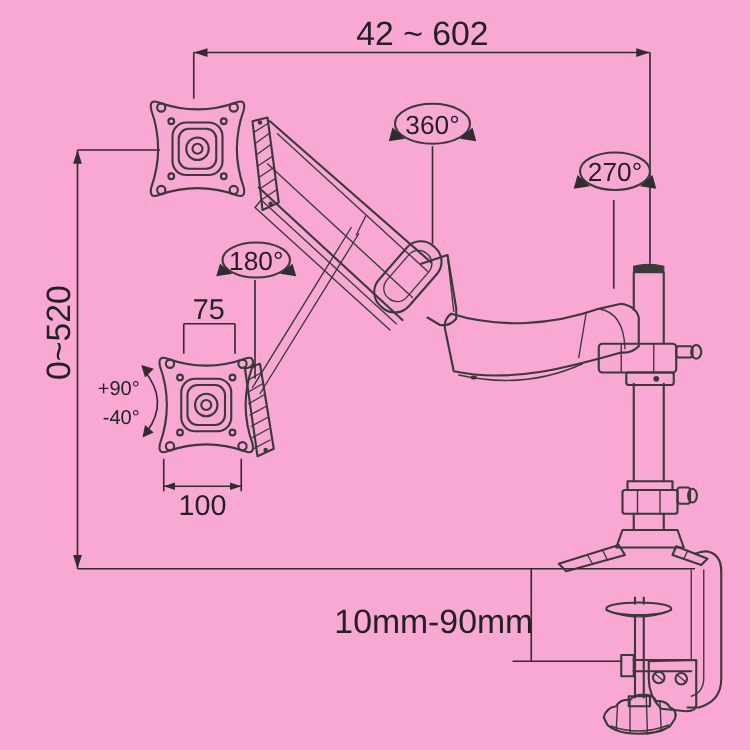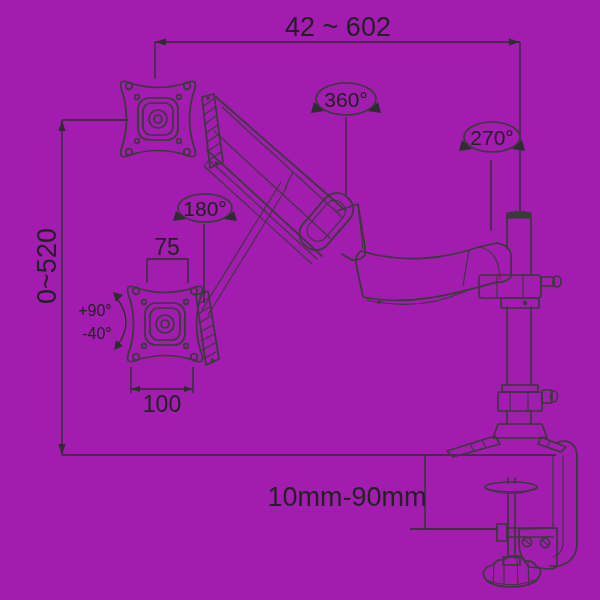--- a/index.html
+++ b/index.html
@@ -1,17 +1,17 @@
 <!DOCTYPE html>
 <html><head>
 <meta charset="utf-8">
 <style>
   html,body{margin:0;padding:0;background:#ffffff;}
   .canvas{
-    width:600px;height:600px;position:relative;background:#a21caf;
+    width:600px;height:600px;position:relative;background:#f9a8d4;
     font-family:"Liberation Sans", sans-serif;overflow:hidden;
   }
   svg{display:block;}
   svg text{
     font-family:"Liberation Sans", sans-serif;
     fill:#222222;
   }
   .draw{stroke:#3a3a3a;fill:none;stroke-width:1.7;stroke-linecap:round;stroke-linejoin:round;}
   .thin{stroke-width:1.1;}
   .dim{stroke:#2e2e2e;fill:none;stroke-width:1.3;stroke-linecap:butt;}

